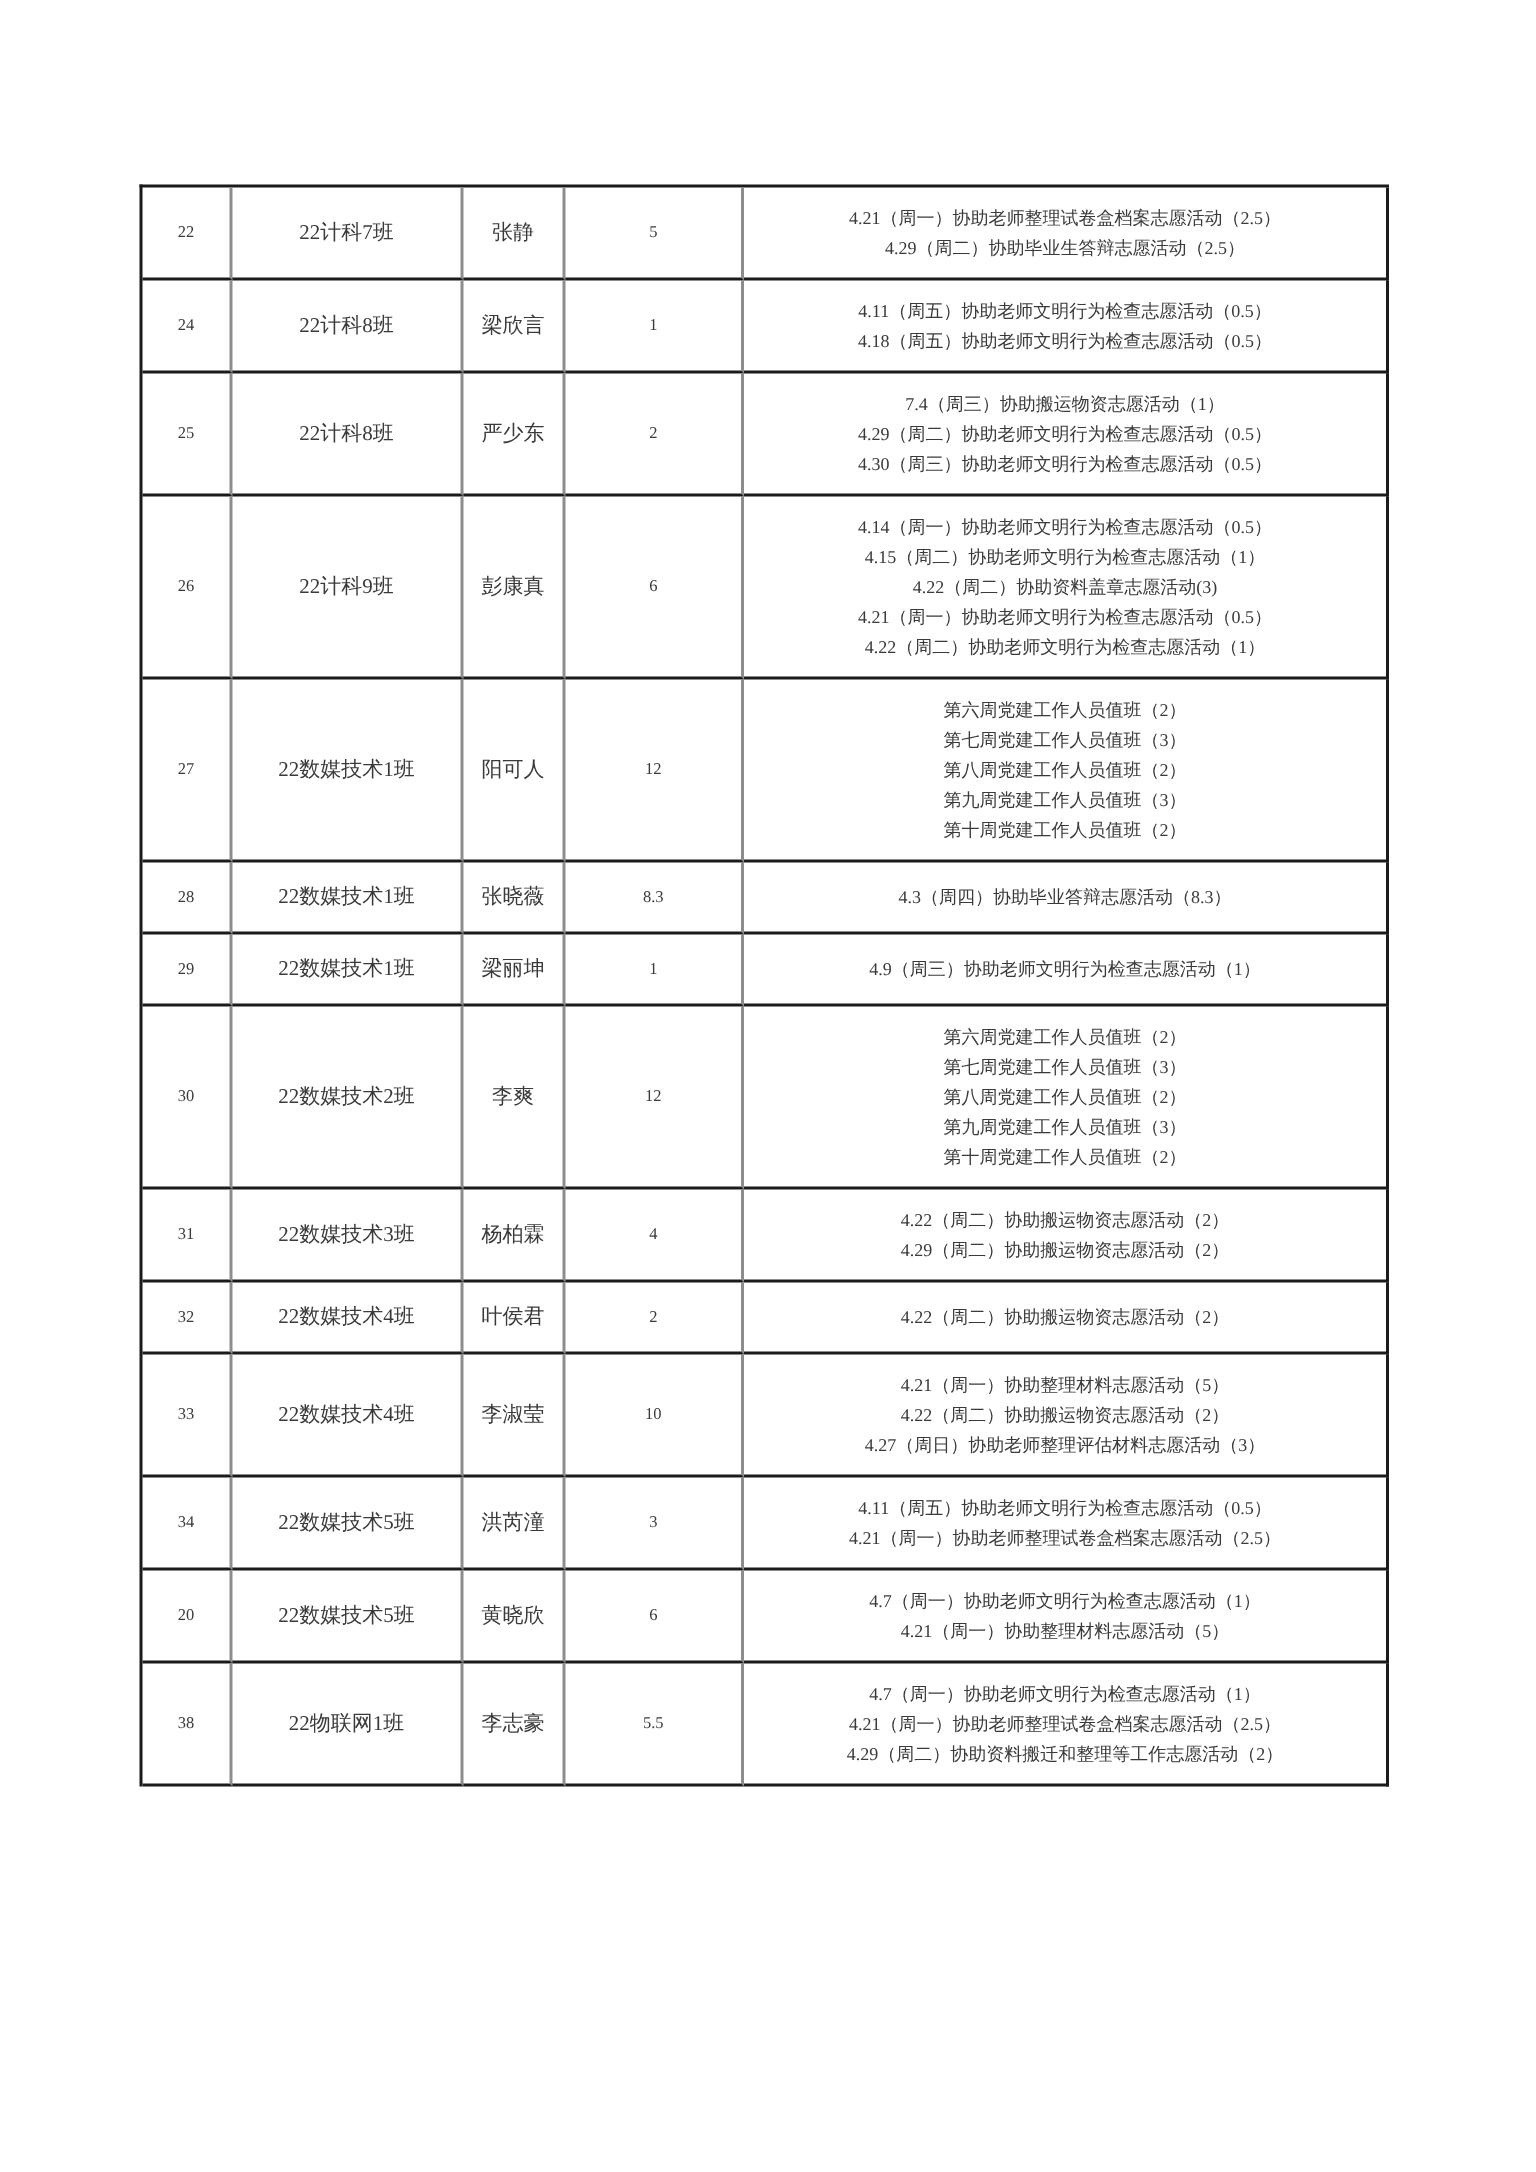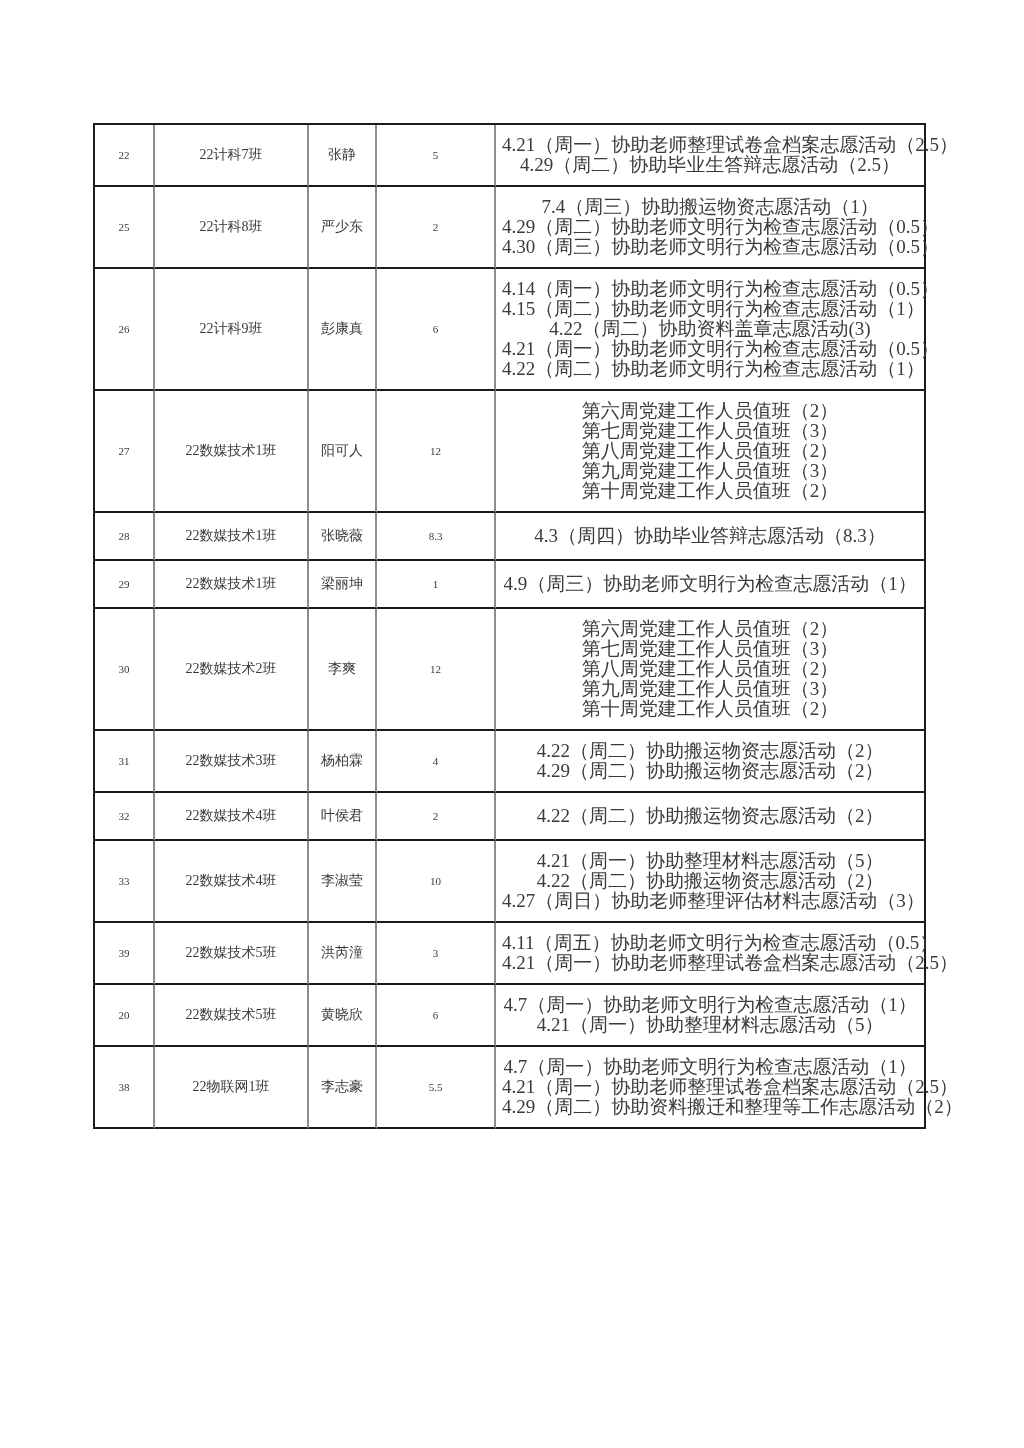--- a/index.html
+++ b/index.html
@@ -30,21 +30,21 @@
     text-align: center;
     vertical-align: middle;
     height: 48px;
     font-size: 14px;
     color: #3a3a3a;
   }
   td:last-child { border-right: 2px solid #1b1b1b; }
   td.c-no, td.c-hours { font-size: 11px; }
   td.c-act { padding: 10px 6px; }
   .act-line {
-    font-size: 19px;
+    font-size: 12px;
     line-height: 20px;
     white-space: nowrap;
   }
 </style>
 </head>
 <body>
 
 <div class="page">
   <table class="sheet">
     <colgroup>
@@ -59,20 +59,30 @@
     <td class="c-no">22</td>
     <td class="c-class">22计科7班</td>
     <td class="c-name">张静</td>
     <td class="c-hours">5</td>
     <td class="c-act">
             <div class="act-line">4.21（周一）协助老师整理试卷盒档案志愿活动（2.5）</div>
             <div class="act-line">4.29（周二）协助毕业生答辩志愿活动（2.5）</div>
           </td>
   </tr>
         <tr>
+    <td class="c-no">24</td>
+    <td class="c-class">22计科8班</td>
+    <td class="c-name">梁欣言</td>
+    <td class="c-hours">1</td>
+    <td class="c-act">
+            <div class="act-line">4.11（周五）协助老师文明行为检查志愿活动（0.5）</div>
+            <div class="act-line">4.18（周五）协助老师文明行为检查志愿活动（0.5）</div>
+          </td>
+  </tr>
+        <tr>
     <td class="c-no">25</td>
     <td class="c-class">22计科8班</td>
     <td class="c-name">严少东</td>
     <td class="c-hours">2</td>
     <td class="c-act">
             <div class="act-line">7.4（周三）协助搬运物资志愿活动（1）</div>
             <div class="act-line">4.29（周二）协助老师文明行为检查志愿活动（0.5）</div>
             <div class="act-line">4.30（周三）协助老师文明行为检查志愿活动（0.5）</div>
           </td>
   </tr>
@@ -157,21 +167,21 @@
     <td class="c-class">22数媒技术4班</td>
     <td class="c-name">李淑莹</td>
     <td class="c-hours">10</td>
     <td class="c-act">
             <div class="act-line">4.21（周一）协助整理材料志愿活动（5）</div>
             <div class="act-line">4.22（周二）协助搬运物资志愿活动（2）</div>
             <div class="act-line">4.27（周日）协助老师整理评估材料志愿活动（3）</div>
           </td>
   </tr>
         <tr>
-    <td class="c-no">39</td>
+    <td class="c-no">34</td>
     <td class="c-class">22数媒技术5班</td>
     <td class="c-name">洪芮潼</td>
     <td class="c-hours">3</td>
     <td class="c-act">
             <div class="act-line">4.11（周五）协助老师文明行为检查志愿活动（0.5）</div>
             <div class="act-line">4.21（周一）协助老师整理试卷盒档案志愿活动（2.5）</div>
           </td>
   </tr>
         <tr>
     <td class="c-no">20</td>

